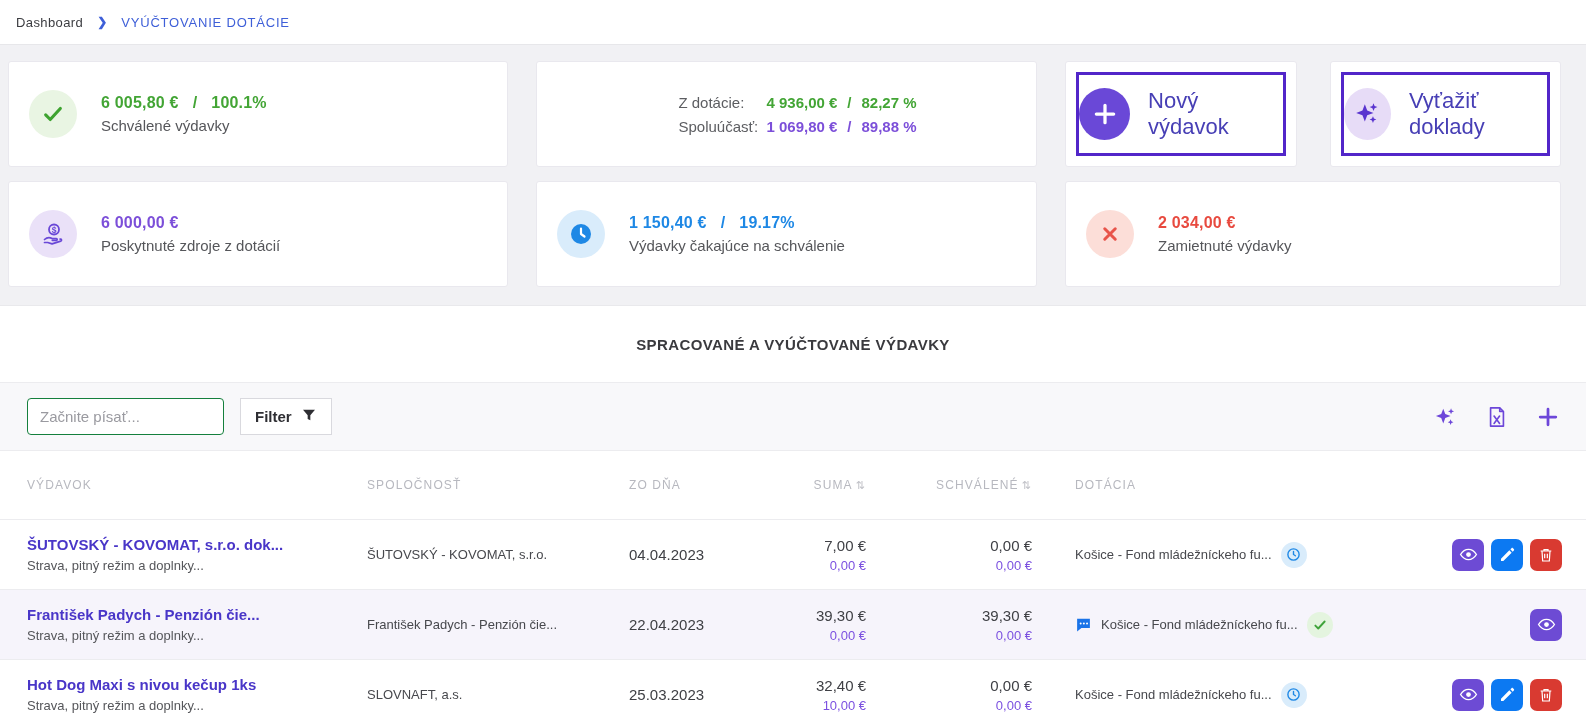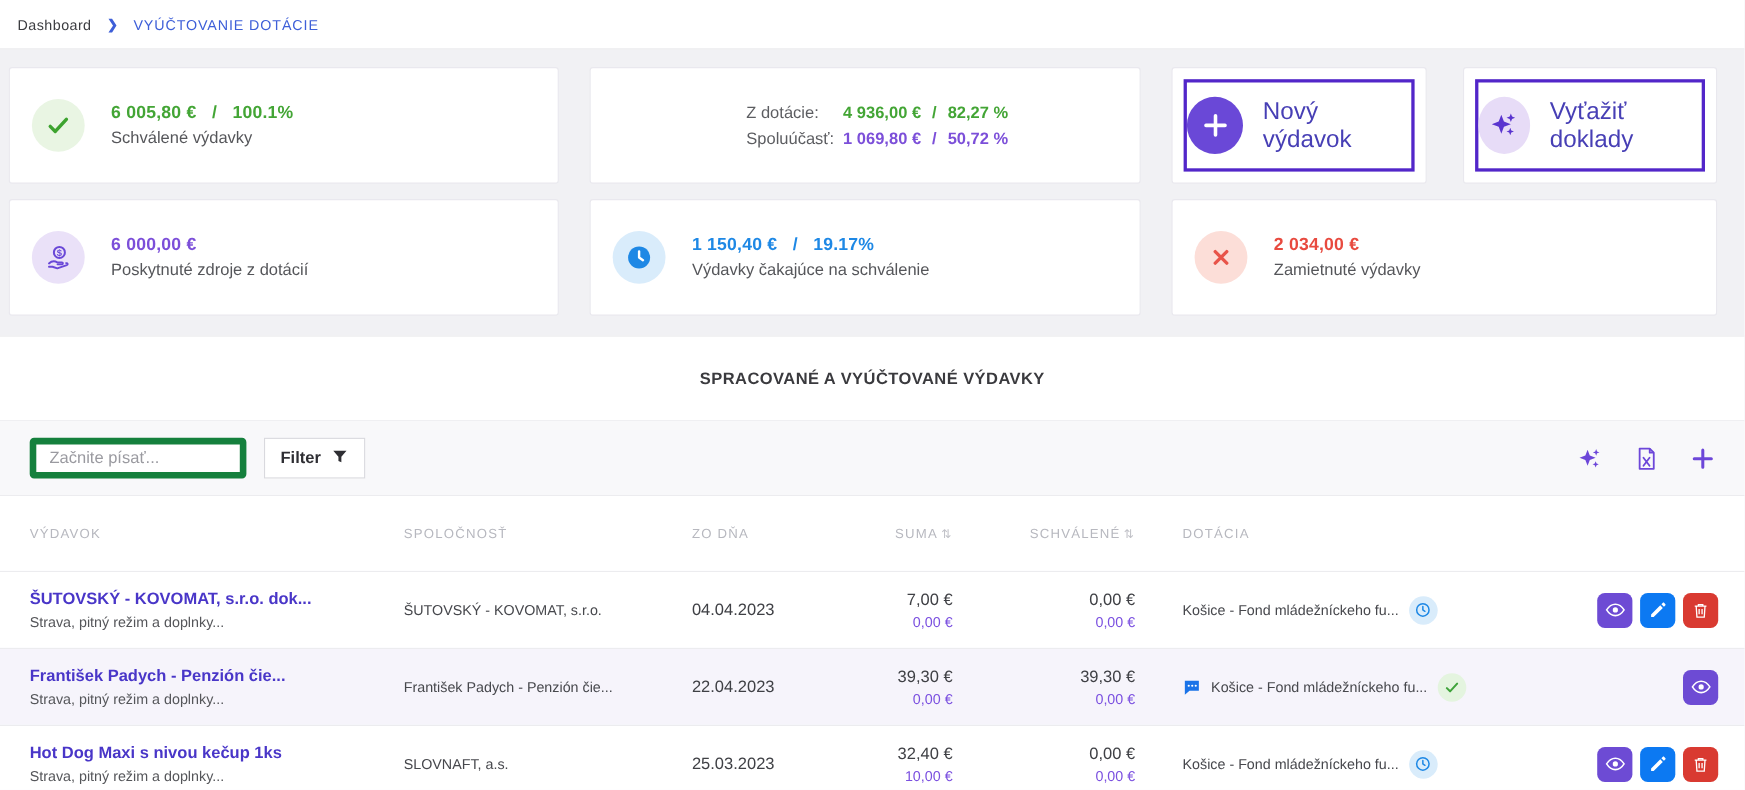--- a/index.html
+++ b/index.html
@@ -57,21 +57,21 @@
   .bc-light { background:#e7dcf7; }
   .btn-label { font-size:22px; color:#473fb5; }
   
   .panel { margin-top:18px; background:#fff; border-top:1px solid #e9e9ec; }
   .panel-title { height:77px; display:flex; align-items:center; justify-content:center;
     font-size:15px; font-weight:bold; color:#3a3a3e; letter-spacing:.4px;
     border-bottom:1px solid #ececef;text-align:right; }
   .toolbar { height:68px; background:#f8f8fa; display:flex; align-items:center;
     justify-content:space-between; padding:0 27px; border-bottom:1px solid #ececef; }
   .tb-left { display:flex; align-items:center; gap:16px; }
-  .search-input { width:197px; height:37px; border:6px solid #15803d; border-radius:4px;
+  .search-input { width:197px; height:37px; border:1px solid #15803d; border-radius:4px;
     padding:0 12px; font-size:15px; font-family:inherit; color:#3f4045; background:#fff; }
   .search-input::placeholder { color:#9a9aa0; }
   .filter-btn { height:37px; background:#fff; border:1px solid #d9d9de; border-radius:0;
     display:flex; align-items:center; gap:9px; padding:0 14px; cursor:pointer;
     font-size:15px; font-weight:bold; color:#2e2e33; }
   .tb-right { display:flex; align-items:center; gap:30px; }
   .tb-icon { cursor:pointer; display:flex; }
   
   .tgrid { display:grid;
     grid-template-columns:340px 262px 162px 75px 166px 1fr 150px;
@@ -133,21 +133,21 @@
     <div class="bd-row">
       <span class="bd-label">Z dotácie:</span>
       <span class="bd-val v-green">4 936,00 €</span>
       <span class="bd-slash v-green">/</span>
       <span class="bd-val v-green">82,27 %</span>
     </div>
     <div class="bd-row">
       <span class="bd-label">Spoluúčasť:</span>
       <span class="bd-val v-purple">1 069,80 €</span>
       <span class="bd-slash v-purple">/</span>
-      <span class="bd-val v-purple">50,72 %</span>
+      <span class="bd-val v-purple">89,88 %</span>
     </div>
   </div>
 
   <div class="btn-cell">
     <div class="btn-card">
       <div class="btn-inner">
         <span class="btn-circle bc-solid">
           <svg width="26" height="26" viewBox="0 0 24 24">
               <path d="M12 4v16M4 12h16" stroke="#fff" stroke-width="3" stroke-linecap="round"></path>
             </svg>

